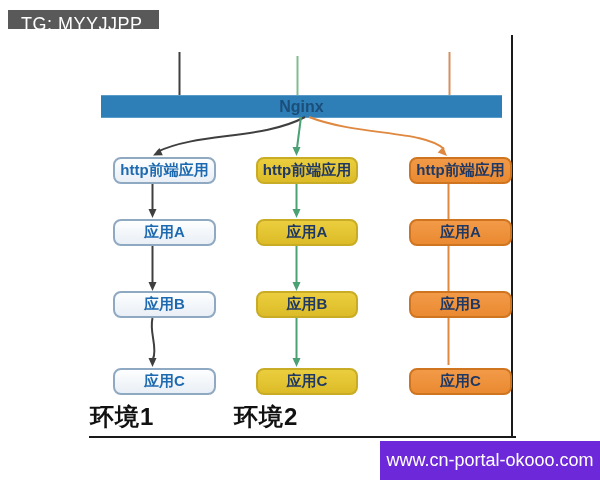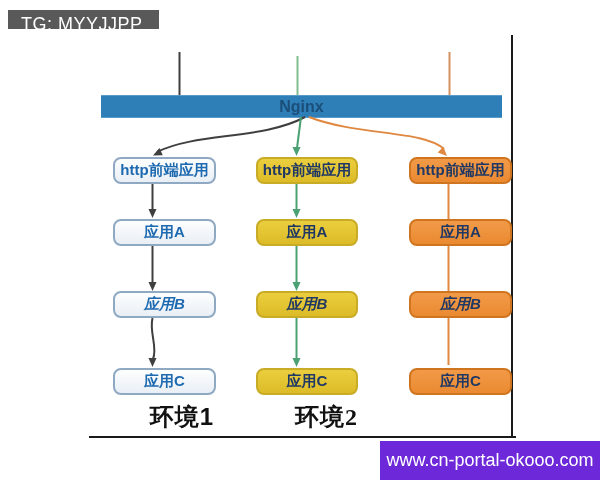--- a/index.html
+++ b/index.html
@@ -31,28 +31,28 @@
     font-size:15px;font-weight:bold;box-sizing:border-box;white-space:nowrap;margin-left:12px;
   }
   .env1.box{background:linear-gradient(180deg,#fdfefe 0%,#e9eff6 100%);border:2px solid #8FA9C2;color:#1E6AB0;}
   .env2.box{background:linear-gradient(180deg,#ebce3e 0%,#dcbb27 100%);border:2px solid #C9AC26;color:#1F3864;}
   .env3.box{background:linear-gradient(180deg,#f29a48 0%,#ea8a31 100%);border:2px solid #D0751F;color:#1F3864;}
   .c1{left:101px;}
   .c2{left:244px;width:102px;}
   .c3{left:397px;}
   .r-http{top:157px;}
   .r-a{top:219px;}
-  .r-b{top:291px;font-style:italic;}
+  .r-b{top:291px;}
   .r-c{top:368px;}
   .env-label{
-    position:absolute;top:401px;width:124px;text-align:right;
+    position:absolute;top:401px;width:124px;text-align:left;
     color:#111111;font-size:24px;font-weight:bold;letter-spacing:1px;
   }
   .env-label.l1{left:90px;}
-  .env-label.l2{left:234px;font-family:Liberation Serif, serif;}
+  .env-label.l2{left:234px;}
   .env-label.l3{left:388px;}
   .connectors{position:absolute;left:0;top:0;width:600px;height:480px;pointer-events:none;}
 </style>
 </head>
 <body>
 
 <div class="stage">
 
   <div class="tg-badge">TG: MYYJJPP</div>
 

